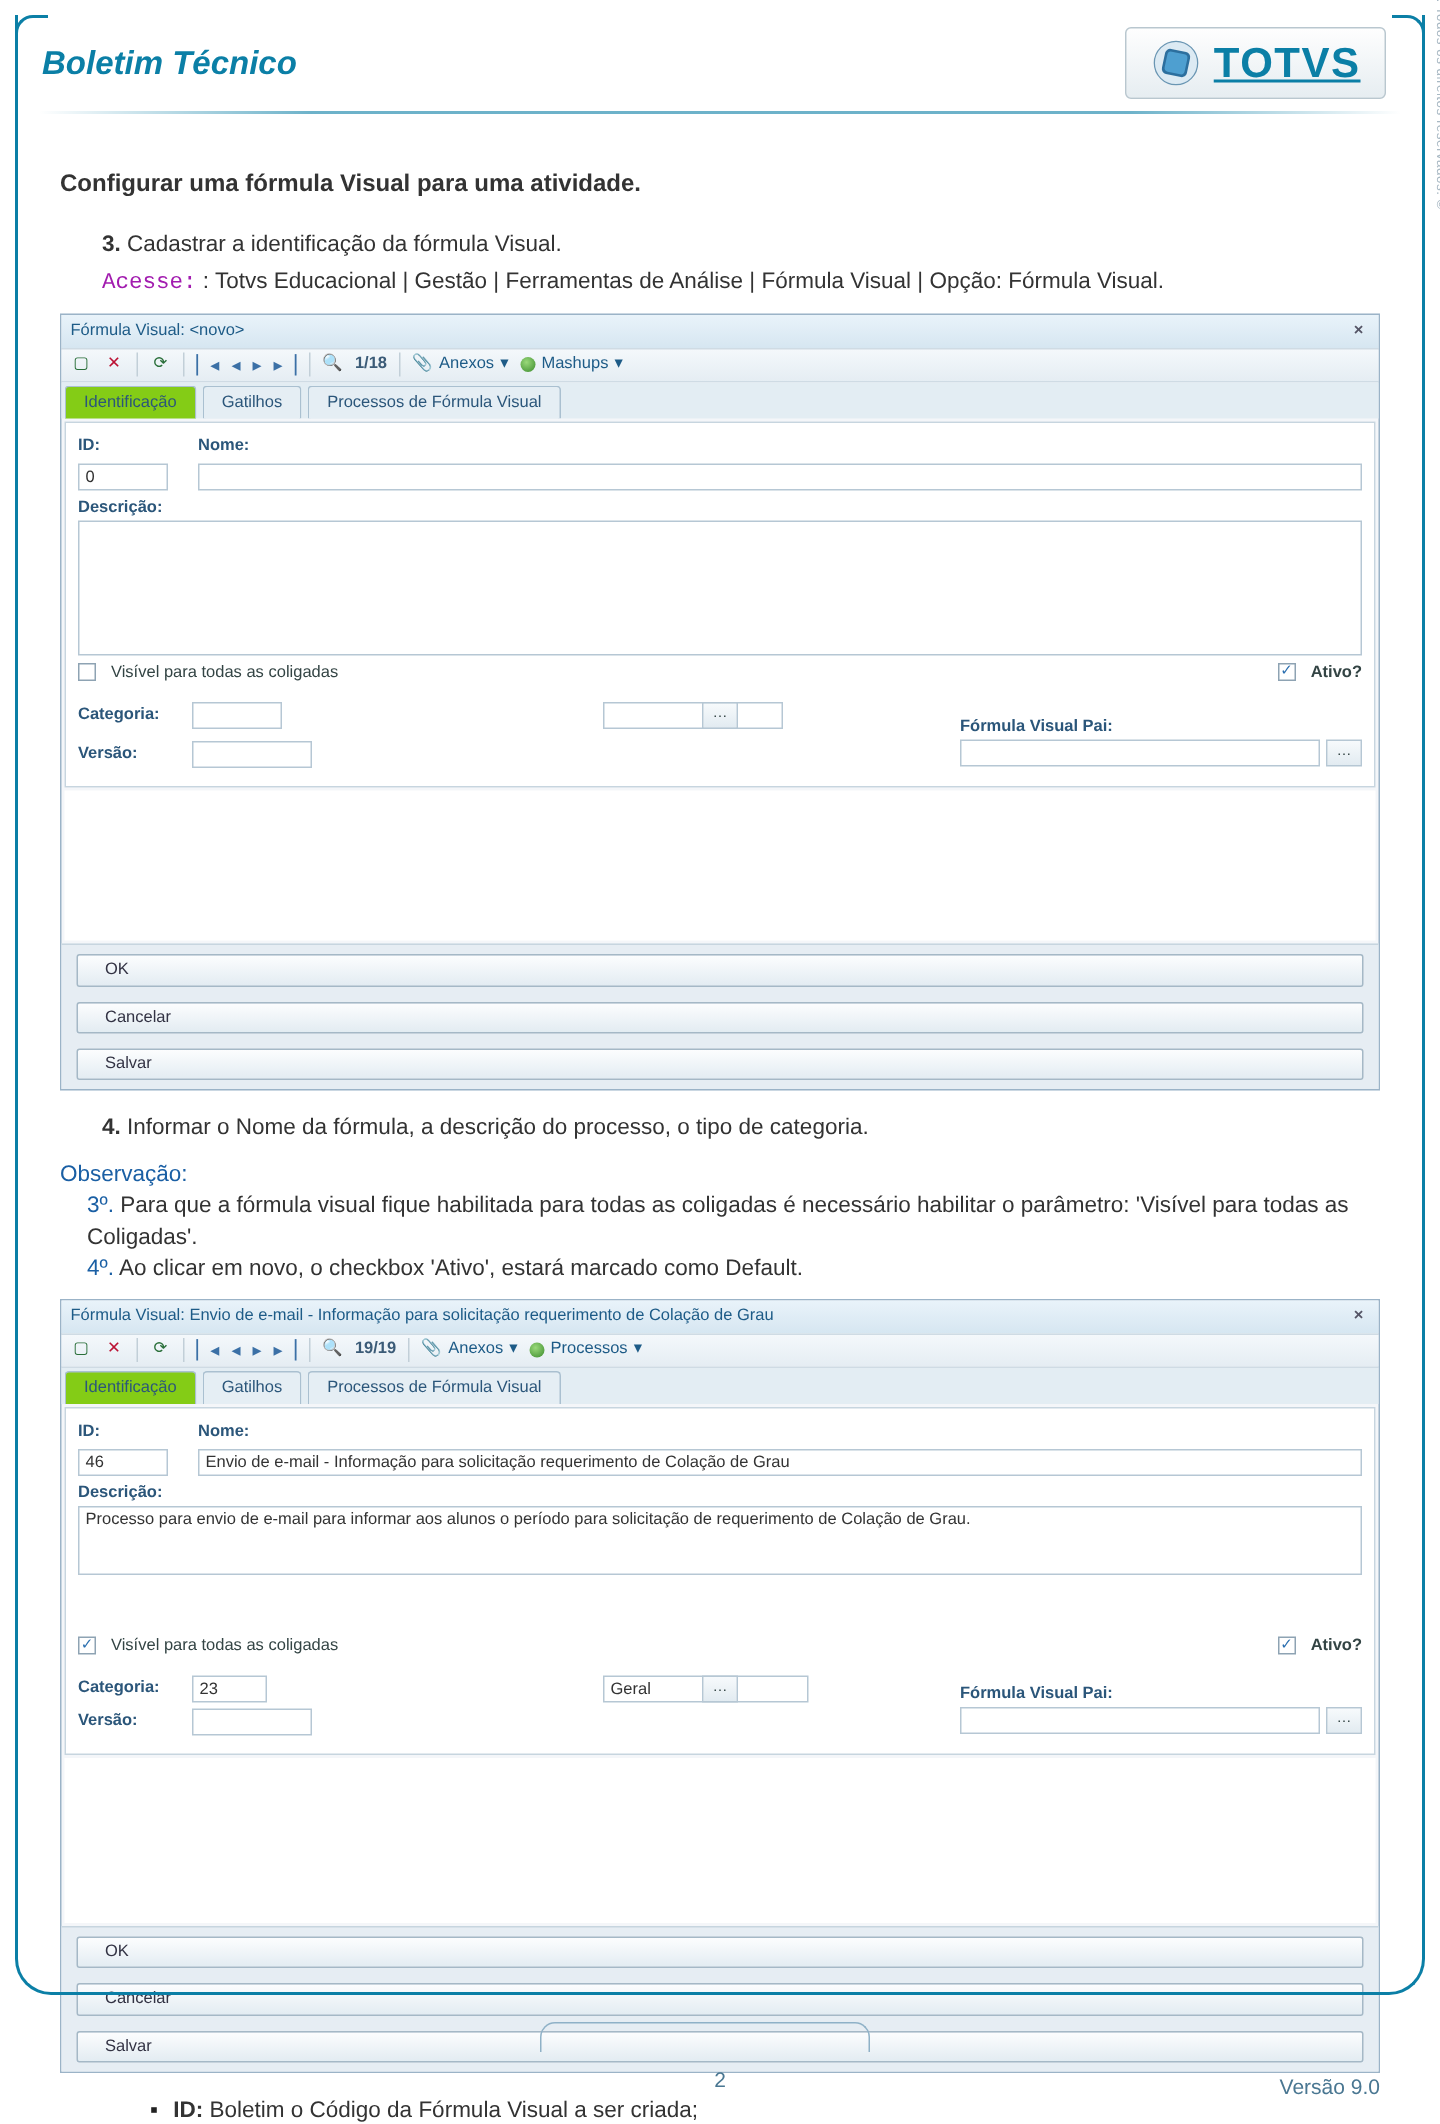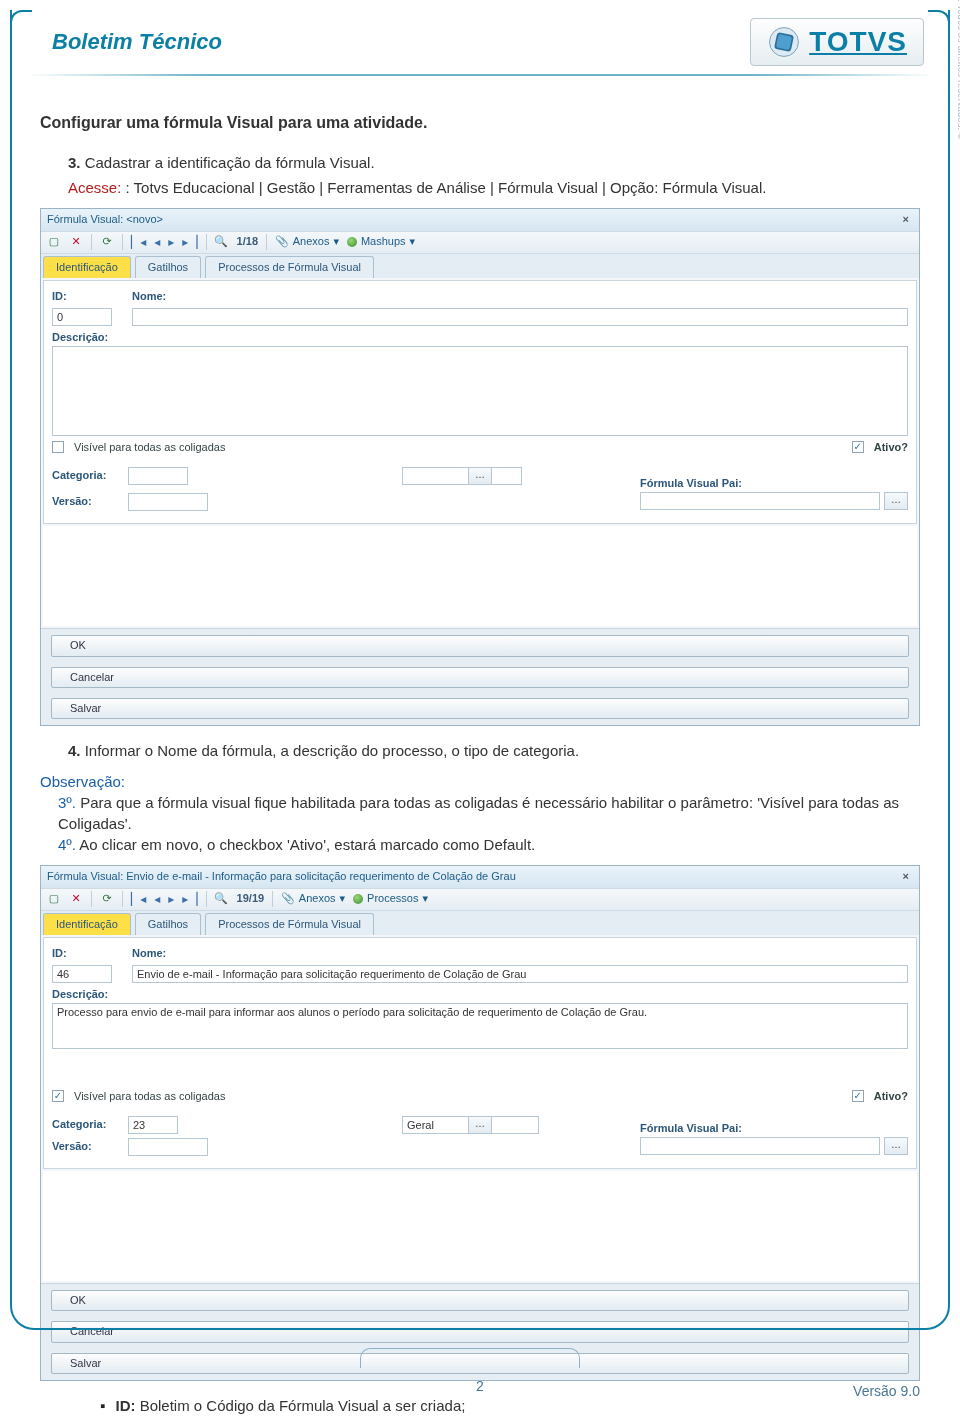--- a/index.html
+++ b/index.html
@@ -34,21 +34,20 @@
   }
   .page-border::before { left: -2px; border-top-left-radius: 12px; border-left: 2px solid #0b7fa6; }
   .page-border::after { right: -2px; border-top-right-radius: 12px; border-right: 2px solid #0b7fa6; }
 
   .header {
     position: relative;
     display: flex;
     justify-content: space-between;
     align-items: center;
     padding: 18px 36px 0 28px;
-    margin-left: 24px;
   }
   .doc-title {
     color: #0b7fa6;
     font-weight: bold;
     font-size: 22px;
     font-style: italic;
   }
   .logo {
     display: flex;
     align-items: center;
@@ -85,21 +84,21 @@
   }
   .step {
     margin-left: 28px;
     margin-bottom: 4px;
   }
   .step b { font-weight: bold; }
   .breadcrumb-line {
     margin-left: 28px;
     margin-bottom: 10px;
   }
-  .key { color: #b91c1c; }
+  .key { color: #a21caf; font-family: Liberation Mono, monospace; }
   .obs-label { color: #1a5fa4; margin-top: 10px; }
   .obs-line { margin-left: 18px; }
   .obs-num { color: #1a5fa4; }
 
   
   .dialog {
     margin: 10px 0 14px 0;
     border: 1px solid #9bb3c7;
     background: #f4f6f9;
     font-size: 11px;
@@ -145,21 +144,21 @@
     border-radius: 50%;
   }
   .tabs-row {
     background: #e3edf3;
     padding: 2px 2px 0 2px;
     display: flex;
     gap: 4px;
   }
   .tab {
     padding: 3px 12px;
-    background: #fde047;
+    background: #84cc16;
     border: 1px solid #aac0d0;
     border-bottom: none;
     border-radius: 3px 3px 0 0;
     color: #2b567a;
   }
   .tab.inactive { background: #e5eef4; }
   .panel {
     background: #ffffff;
     border: 1px solid #c7d5df;
     padding: 8px;

